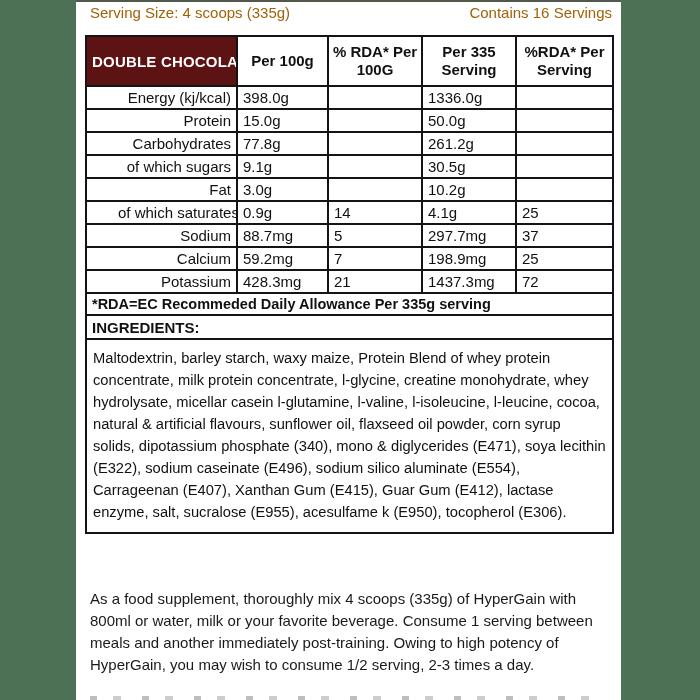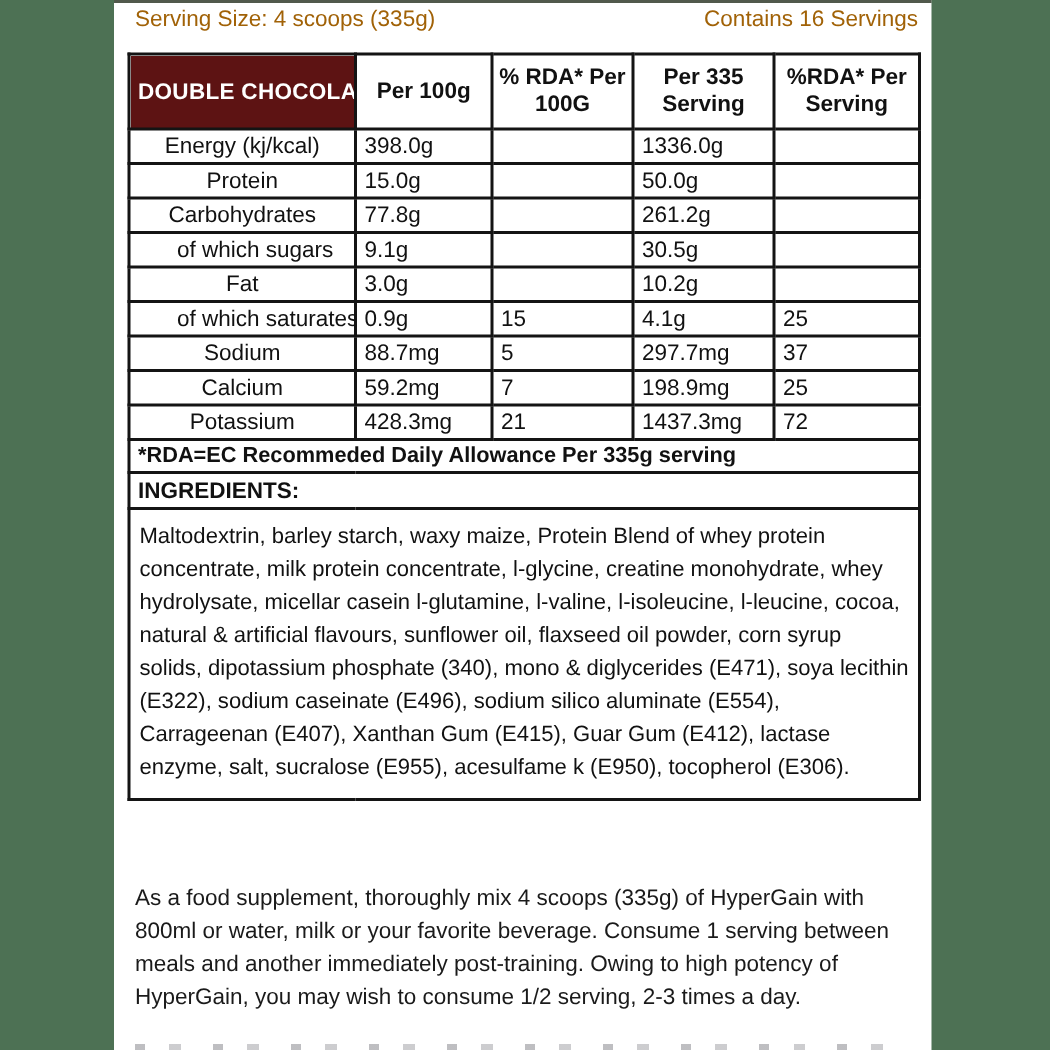--- a/index.html
+++ b/index.html
@@ -38,22 +38,22 @@
   }
   tr.head{height:50px;}
   tr.head th{font-weight:bold;text-align:center;white-space:normal;line-height:18px;padding:2px 3px;}
   td.product{
     background:#5d1313;color:#ffffff;font-weight:bold;
     text-align:center;white-space:normal;line-height:19px;
     letter-spacing:.2px;padding:2px 26px;
   }
   tr.data{height:23px;}
   tr.data td{line-height:21px;}
-  td.lbl{text-align:center;}
-  td.lbl.sub{text-align:left;padding-left:31px;}
+  td.lbl{text-align:right;}
+  td.lbl.sub{text-align:right;padding-left:31px;}
   td.num{text-align:left;}
   tr.note{height:22px;padding-left:16px;}
   tr.note td{text-align:left;font-weight:bold;font-size:14.5px;}
   tr.ingr-title{height:24px;}
   tr.ingr-title td{font-weight:bold;}
   tr.ingr-text td{
     white-space:normal;padding:7px 6px 9px 6px;
     line-height:22px;vertical-align:top;font-size:14.7px;
   }
 
@@ -135,21 +135,21 @@
       <tr class="data">
         <td class="lbl">Fat</td>
         <td class="num">3.0g</td>
         <td class="num"></td>
         <td class="num">10.2g</td>
         <td class="num"></td>
       </tr>
       <tr class="data">
         <td class="lbl sub">of which saturates</td>
         <td class="num">0.9g</td>
-        <td class="num">15</td>
+        <td class="num">14</td>
         <td class="num">4.1g</td>
         <td class="num">25</td>
       </tr>
       <tr class="data">
         <td class="lbl">Sodium</td>
         <td class="num">88.7mg</td>
         <td class="num">5</td>
         <td class="num">297.7mg</td>
         <td class="num">37</td>
       </tr>

